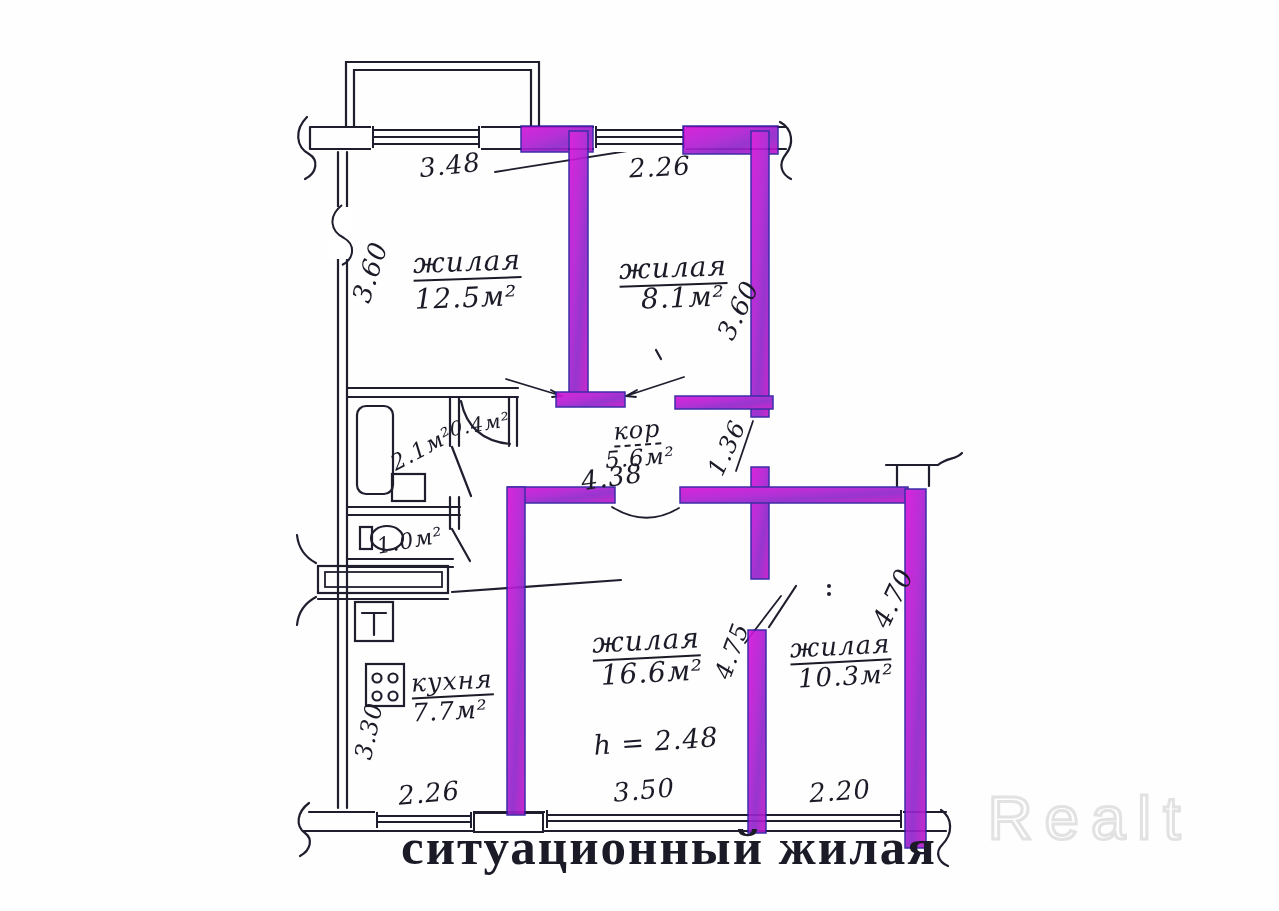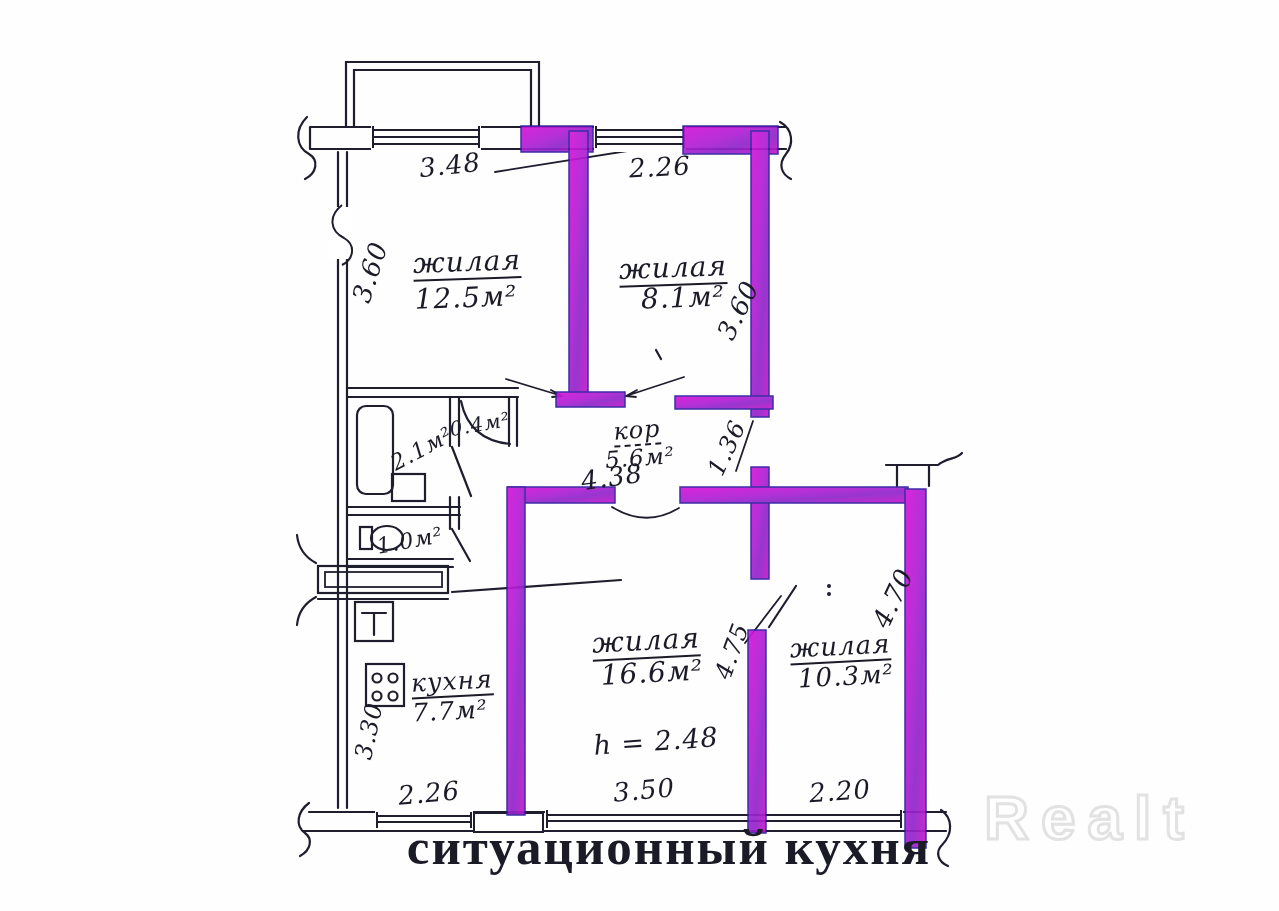--- a/index.html
+++ b/index.html
@@ -15,21 +15,21 @@
   }
   .ul{border-bottom:2.5px solid currentColor;padding-bottom:2px;}
   .ul-dash{border-bottom:2px dashed currentColor;padding-bottom:2px;}
   .caption{
     position:absolute;z-index:3;white-space:nowrap;color:var(--ink,#1b1b28);
     font-family:"Liberation Serif",serif;font-weight:600;letter-spacing:2px;
     transform:translate(-50%,-50%);
   }
   .watermark{
     position:absolute;z-index:4;white-space:nowrap;
-    font-family:"Liberation Sans",sans-serif;font-weight:700;
+    font-family:"Liberation Sans",sans-serif;font-weight:400;
     color:rgba(255,255,255,0.55);
     -webkit-text-stroke:3px var(--watermark-gray,#e2e2e2);
     letter-spacing:12px;
     transform:translate(-50%,-50%);
   }
 </style>
 </head>
 <body>
 
 <div id="canvas">
@@ -171,16 +171,16 @@
   <div class="lbl ul" style="left:840px;top:648px;font-size:26px;--rot:-3deg">жилая</div>
   <div class="lbl" style="left:846px;top:676px;font-size:26px;--rot:-3deg">10.3м²</div>
   <div class="lbl" style="left:893px;top:598px;font-size:26px;--rot:-65deg">4.70</div>
   <div class="lbl" style="left:840px;top:791px;font-size:26px;--rot:-4deg">2.20</div>
 
   <div class="lbl ul" style="left:452px;top:683px;font-size:25px;--rot:-3deg">кухня</div>
   <div class="lbl" style="left:450px;top:711px;font-size:25px;--rot:-3deg">7.7м²</div>
   <div class="lbl" style="left:369px;top:731px;font-size:24px;--rot:-78deg">3.30</div>
   <div class="lbl" style="left:429px;top:793px;font-size:26px;--rot:-5deg">2.26</div>
 
-  <div class="caption" style="left:669px;top:847px;font-size:51px">ситуационный кухня</div>
+  <div class="caption" style="left:669px;top:847px;font-size:51px">ситуационный жилая</div>
   <div class="watermark" style="left:1090px;top:817px;font-size:62px">Realt</div>
 
 </div>
 
 </body></html>

